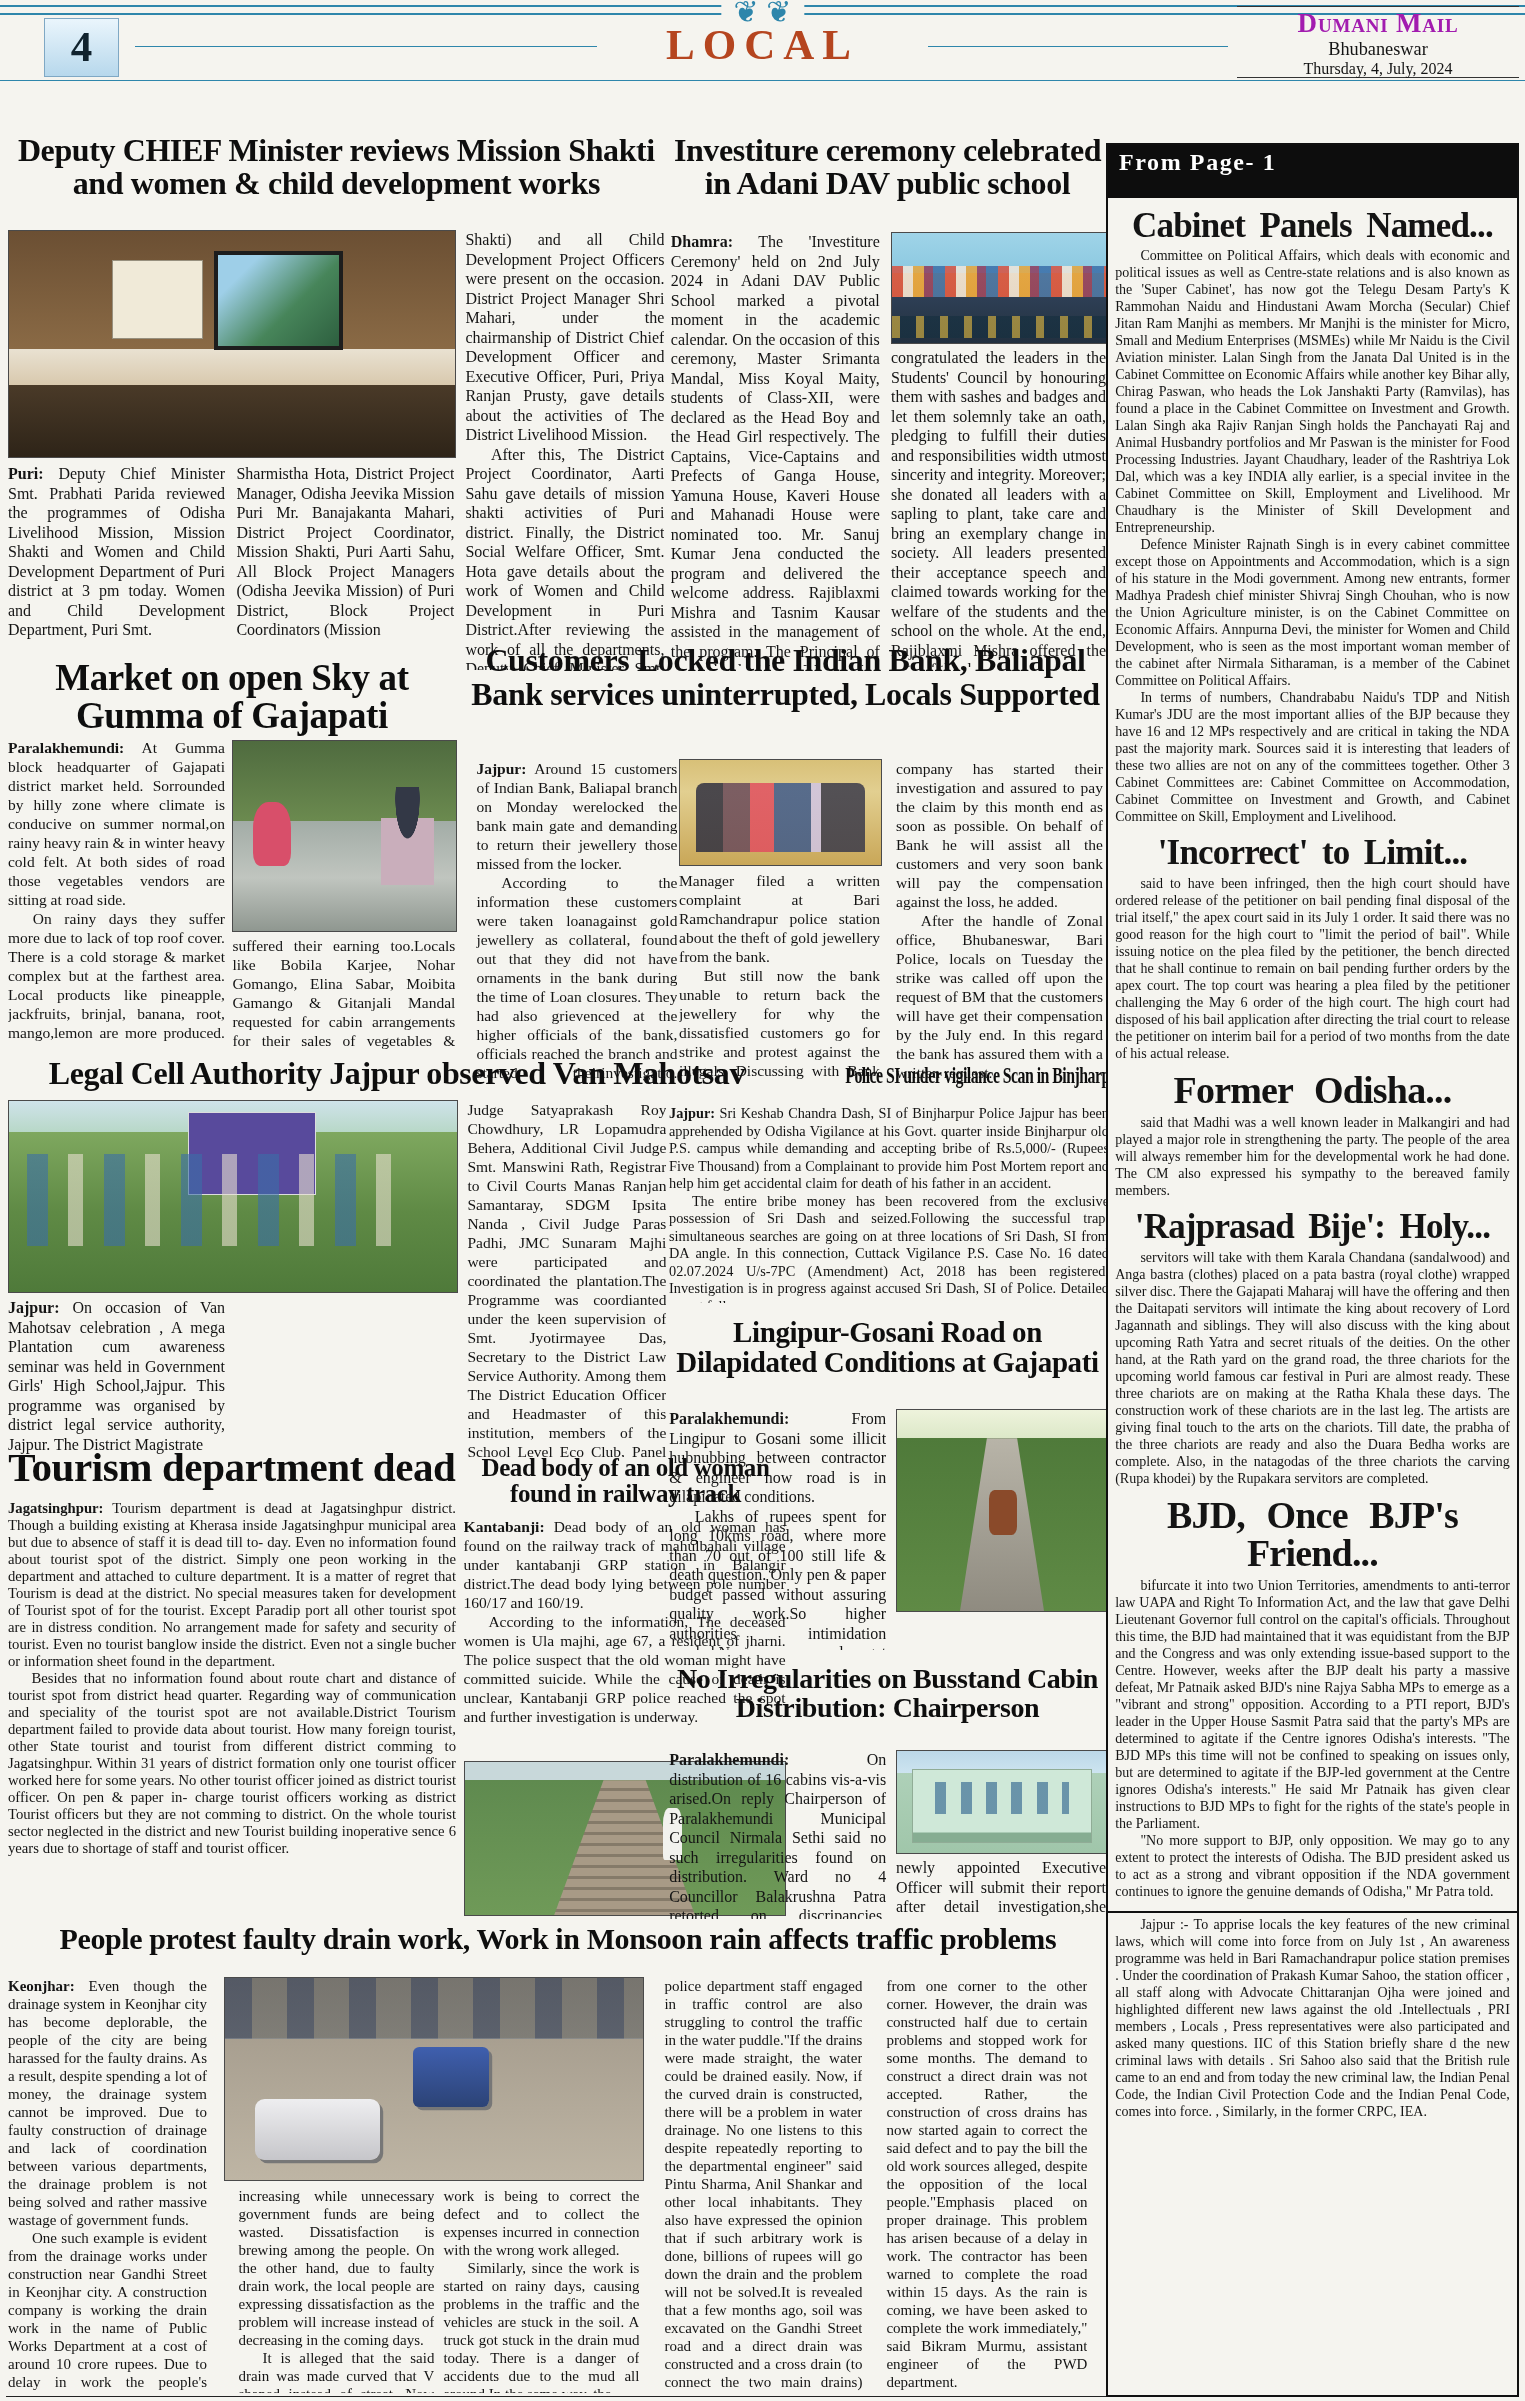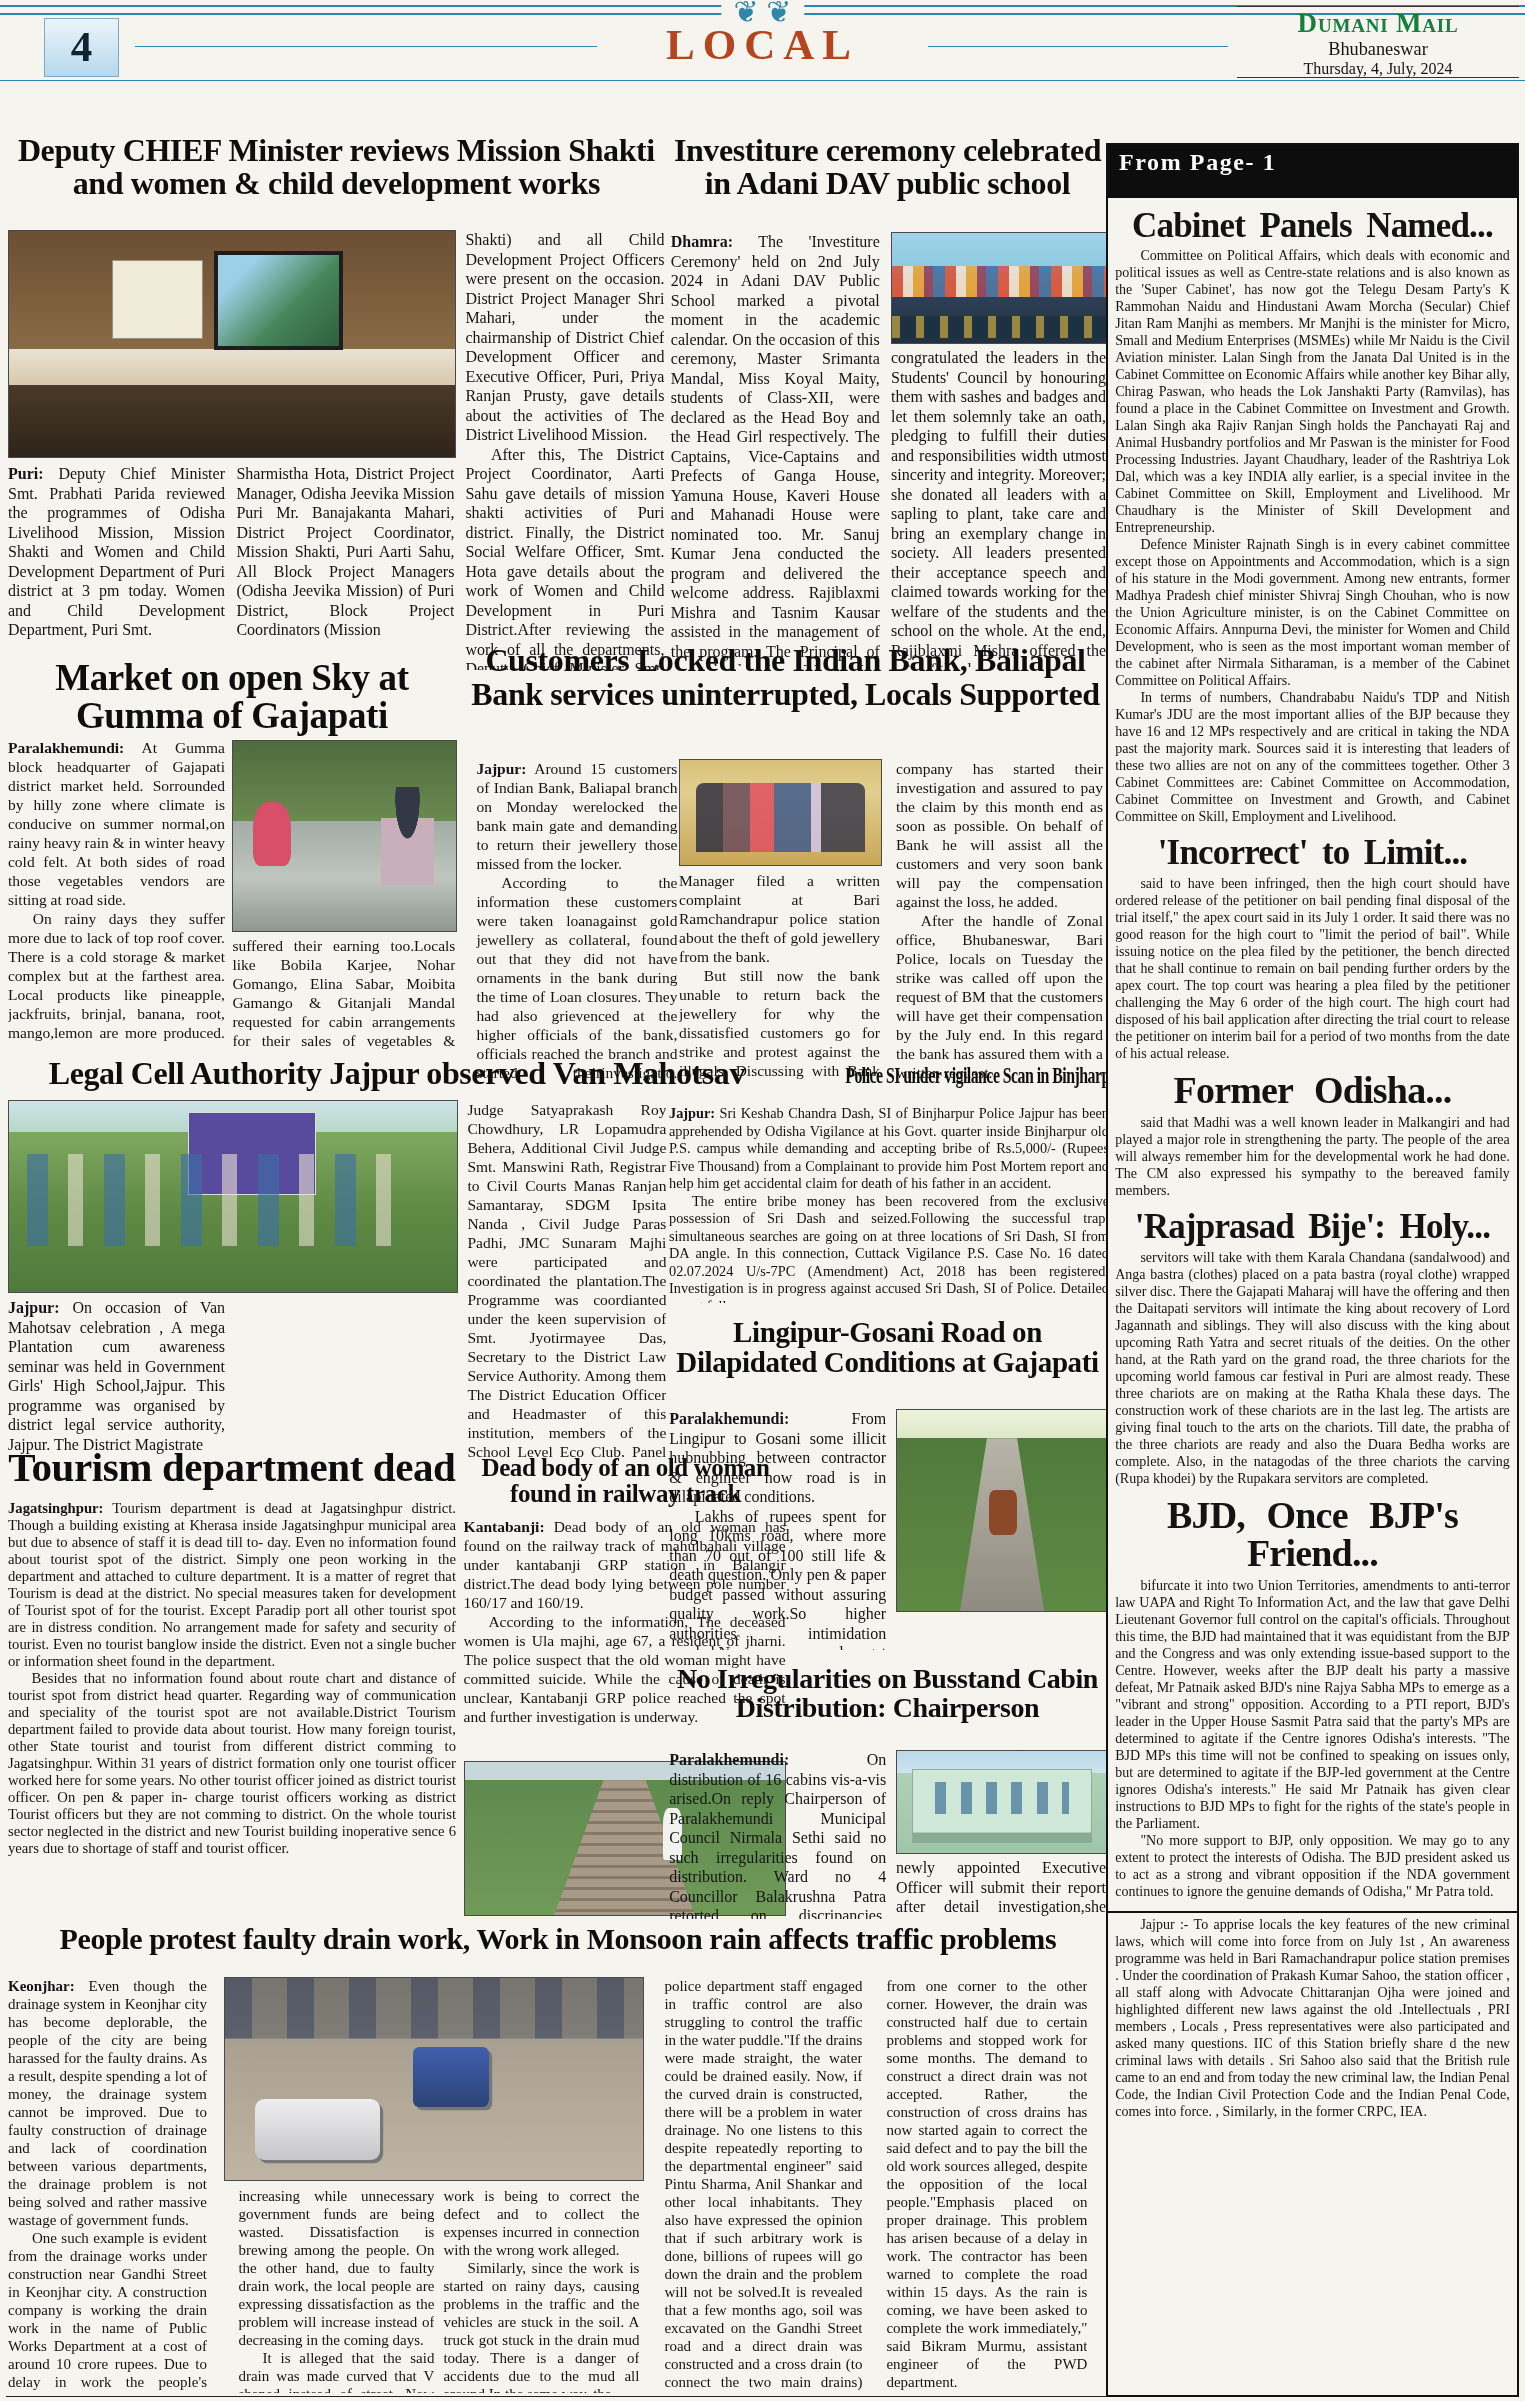--- a/index.html
+++ b/index.html
@@ -25,21 +25,21 @@
   #page-num{position:absolute;left:44px;top:17.5px;width:73px;height:57px;
             background:linear-gradient(180deg,#eaf5fc,#b7d8ec);border:1.6px solid #7fa8c4;
             font-size:43px;line-height:56px;text-align:center;font-weight:bold;color:#10232e;}
   #local{position:absolute;left:0;right:0;top:21px;text-align:center;font-weight:bold;
          font-size:43px;line-height:48px;letter-spacing:8px;color:#b5451f;}
   .flank{position:absolute;top:46px;border-top:1.6px solid #2e86ab;height:0;}
   #flank-l{left:135px;width:462px;}
   #flank-r{left:928px;width:300px;}
   #masthead{position:absolute;left:1237px;top:6.4px;width:282px;height:70px;text-align:center;
             border-top:1.6px solid #333;border-bottom:1.6px solid #333;}
-  .mast-title{font-variant:small-caps;font-weight:bold;font-size:27px;line-height:32px;color:#15803d;letter-spacing:0.8px;}
+  .mast-title{font-variant:small-caps;font-weight:bold;font-size:27px;line-height:32px;color:#a21caf;letter-spacing:0.8px;}
   .mast-city{font-size:18.3px;line-height:21px;}
   .mast-date{font-size:16px;line-height:17.5px;}
   #hdr-rule-bot{position:absolute;left:0;right:0;top:80px;border-top:1.6px solid #2e86ab;}
 
   
   .photo{position:absolute;border:0.8px solid #4a4a4a;overflow:hidden;}
   .photo-meeting{background:linear-gradient(180deg,#6b4f33 0%,#8a6a45 52%,#e9e2d2 52%,#d9c9ae 68%,#4a3a28 68%,#2e2418 100%);}
   .photo-meeting::before{content:"";position:absolute;left:46%;top:9%;width:27%;height:40%;
       background:linear-gradient(135deg,#9ecfe8 20%,#47855a 60%,#2d5f3f);border:4px solid #1d1d1d;}
   .photo-meeting::after{content:"";position:absolute;left:23%;top:13%;width:20%;height:34%;

